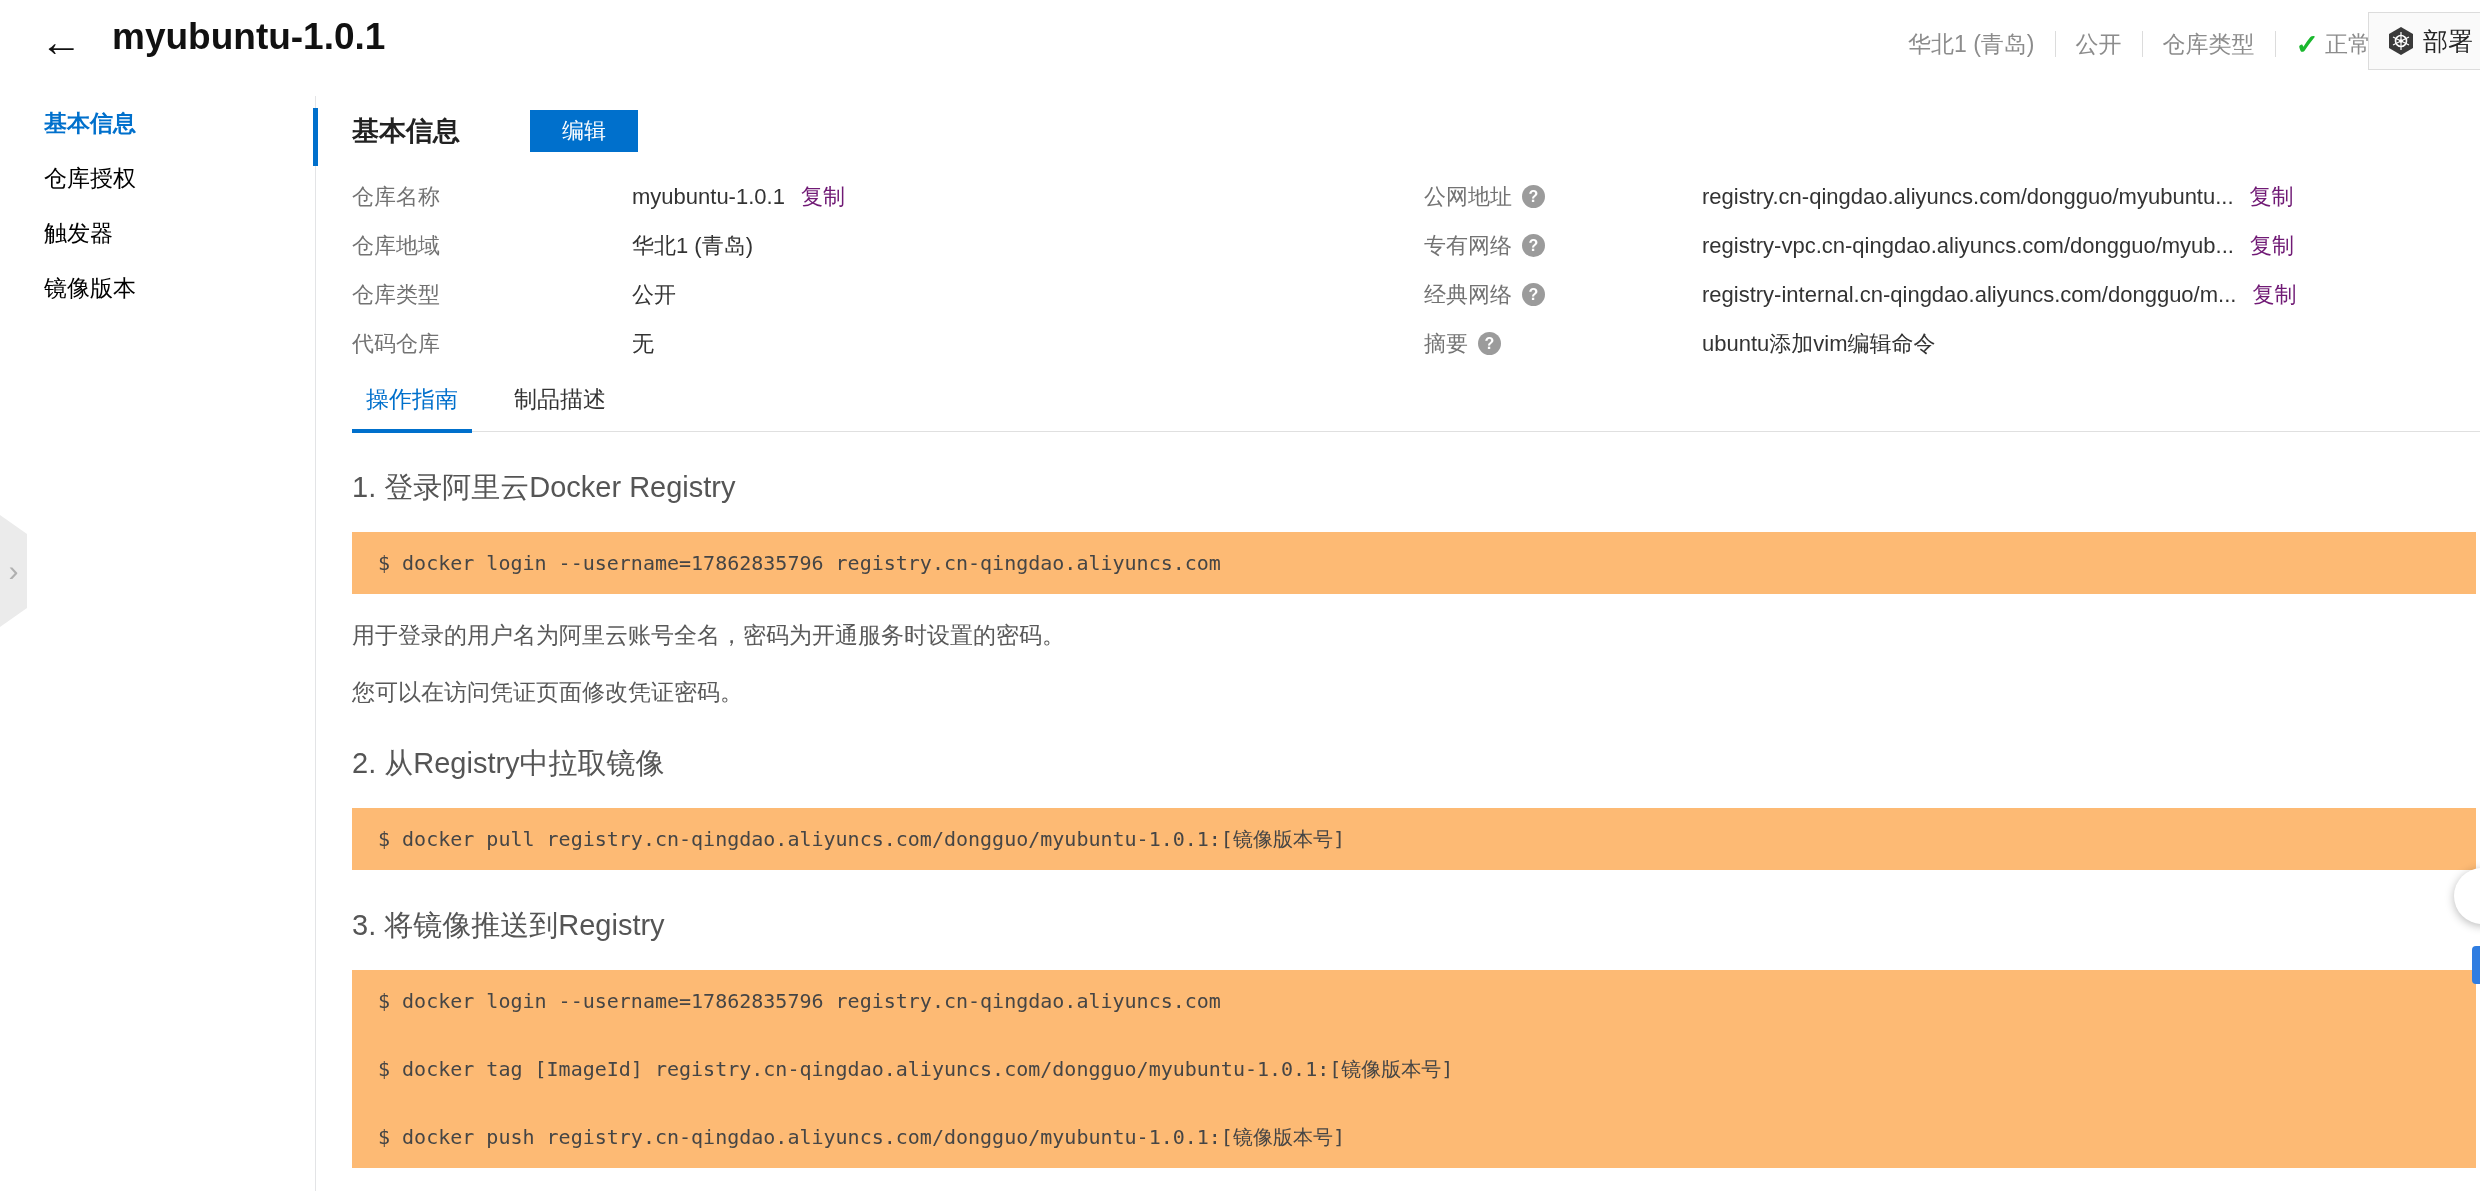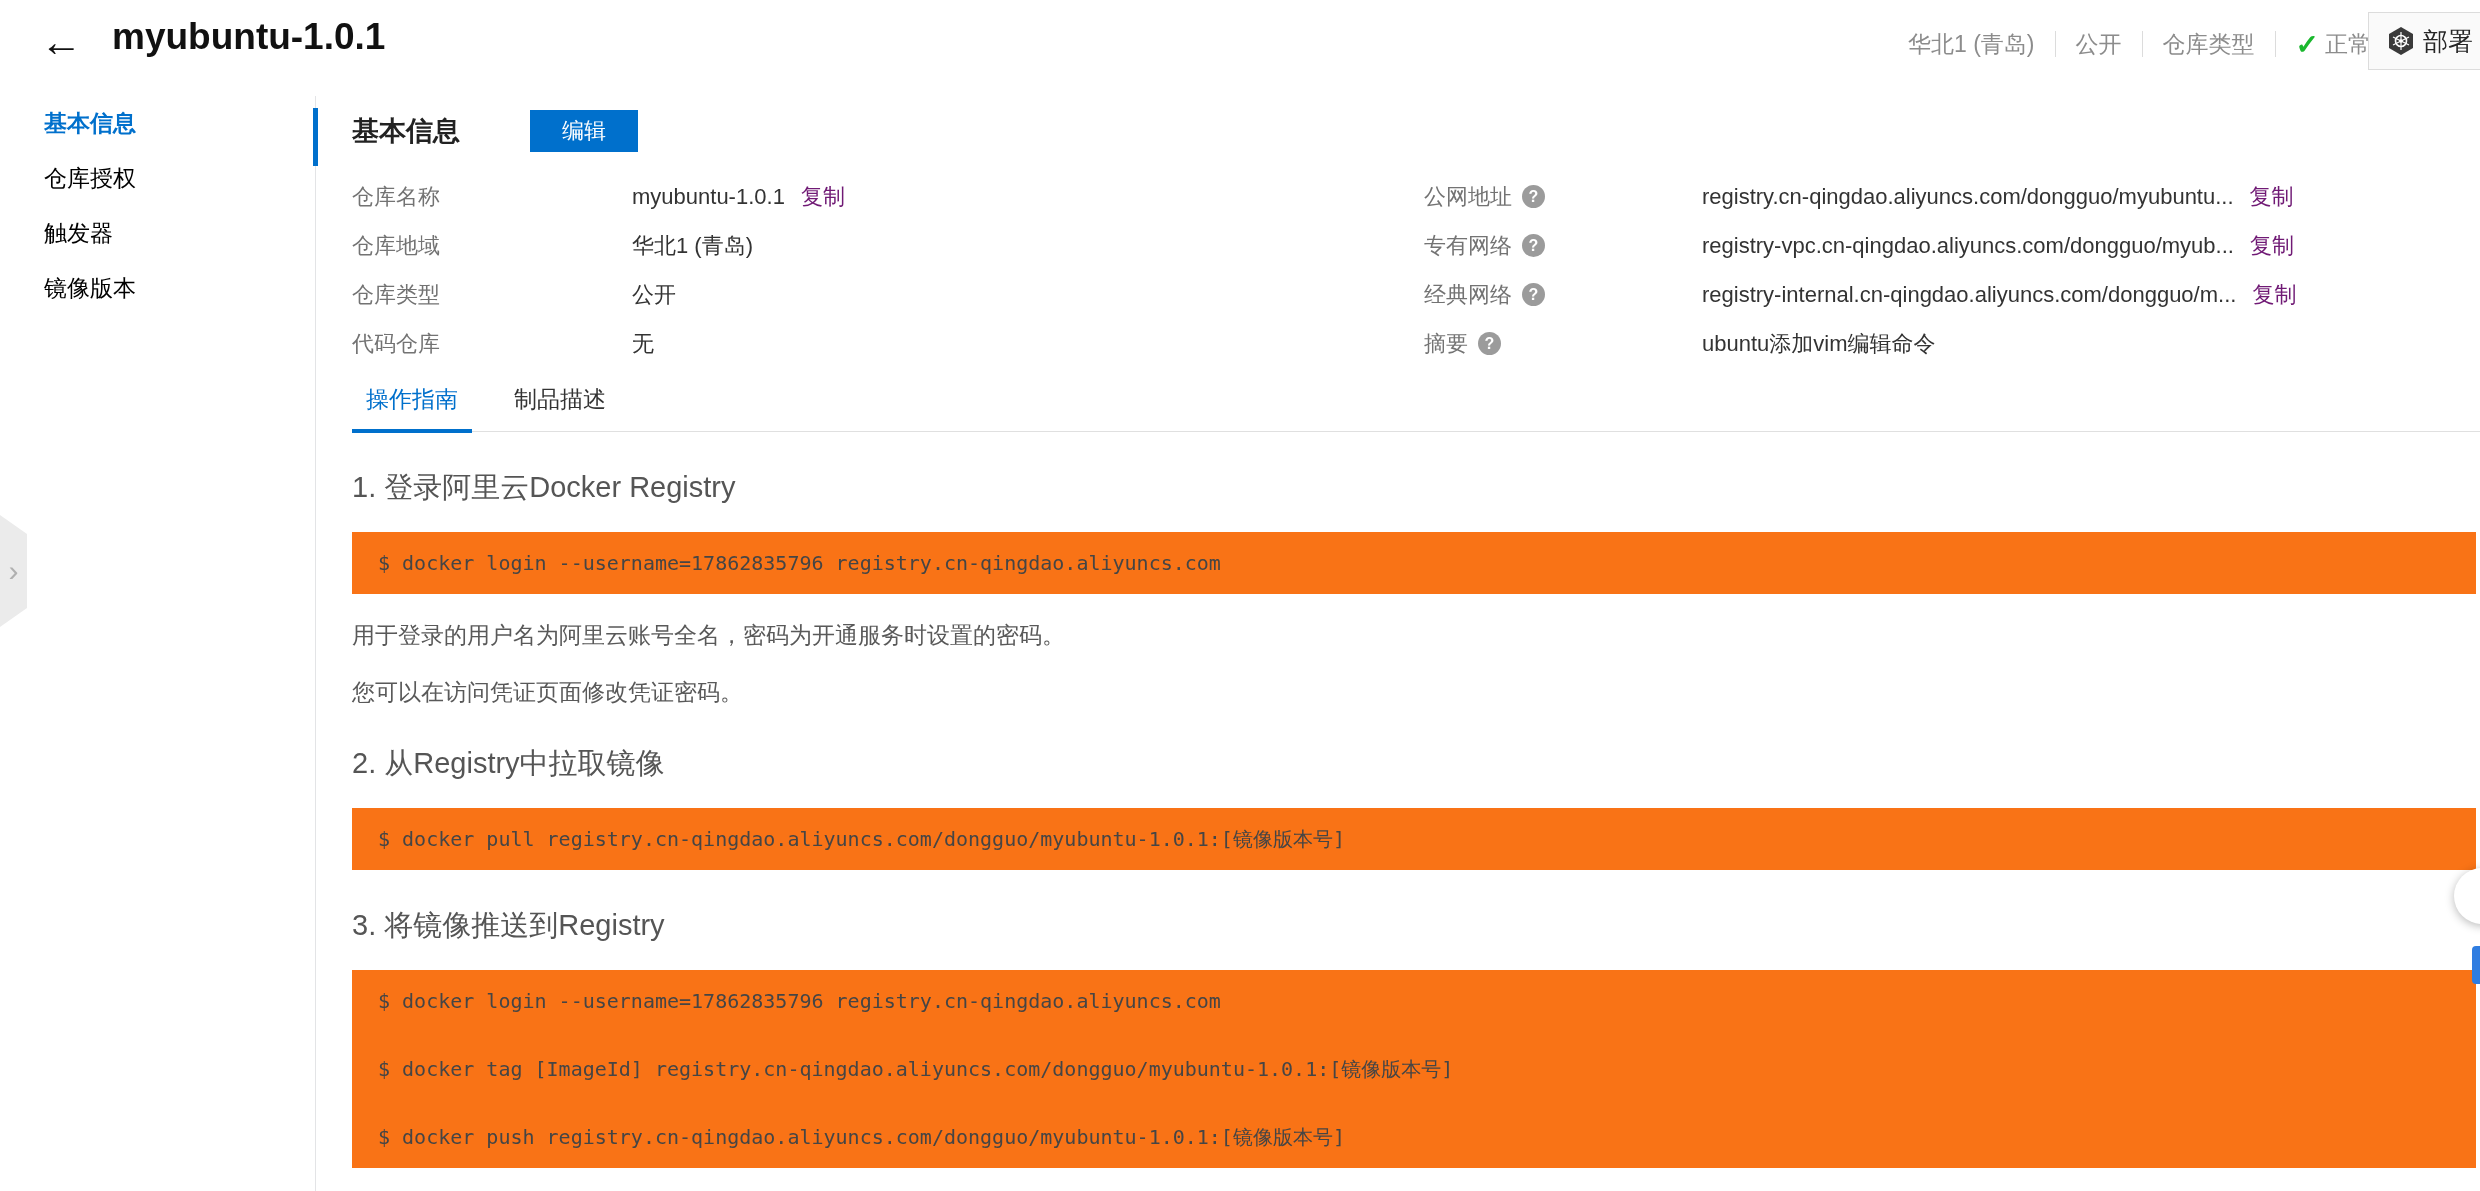--- a/index.html
+++ b/index.html
@@ -52,21 +52,21 @@
   .tabs { margin-top:16px; border-bottom:1px solid #e0e0e0; display:flex; }
   .tab { padding:0 14px 16px; font-size:23px; color:#333; cursor:pointer; margin-right:28px;
          position:relative; }
   .tab.active { color:#0070cc; }
   .tab.active::after { content:""; position:absolute; left:0; right:0; bottom:-2px; height:4px;
                        background:#0070cc; }
 
   
   .guide { padding-right:4px; }
   .sec-title { margin:36px 0 24px; font-size:29px; font-weight:400; color:#555; }
-  .code-block { background:#f97316; padding:14px 0 14px 26px; font-family:"DejaVu Sans Mono", monospace;
+  .code-block { background:#fdba74; padding:14px 0 14px 26px; font-family:"DejaVu Sans Mono", monospace;
                 font-size:20px; color:#454545; line-height:34px; white-space:pre; }
   .para { margin-top:26px; font-size:23px; color:#595959; }
 
   
   .flyout-handle { position:absolute; left:0; top:515px; width:27px; height:112px; background:#ebebeb;
                    clip-path:polygon(0 0, 100% 17%, 100% 83%, 0 100%); cursor:pointer;
                    display:flex; align-items:center; justify-content:center; }
   .flyout-chevron { color:#b0b0b0; font-size:30px; line-height:1; }
   .float-circle { position:absolute; right:-30px; top:868px; width:56px; height:56px; border-radius:50%;
                   background:#fff; box-shadow:0 2px 10px rgba(0,0,0,.28); }

